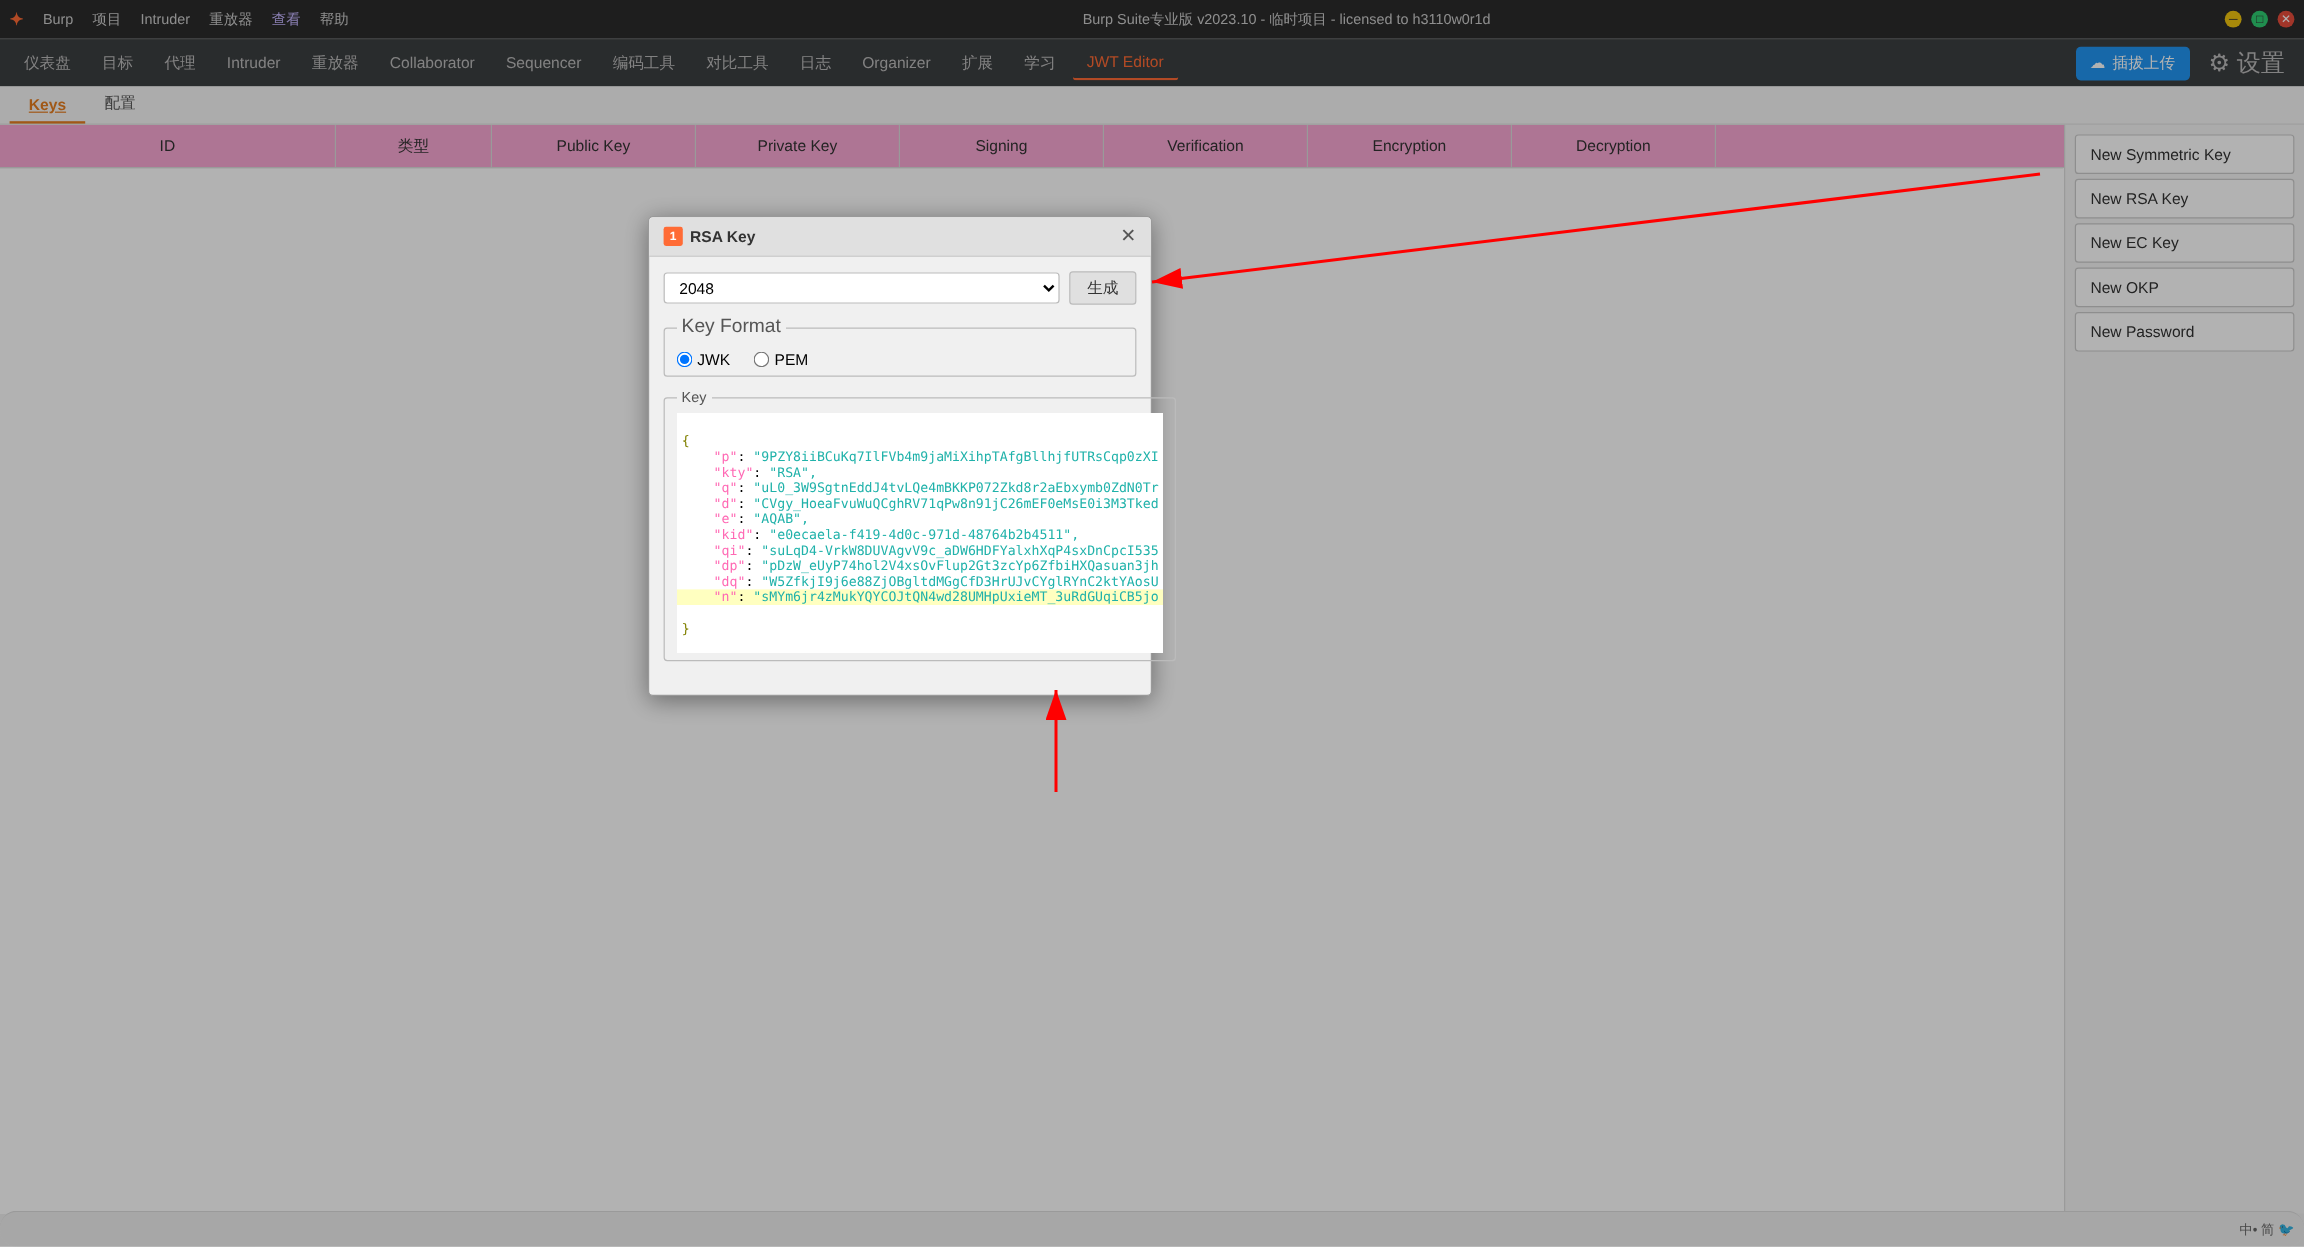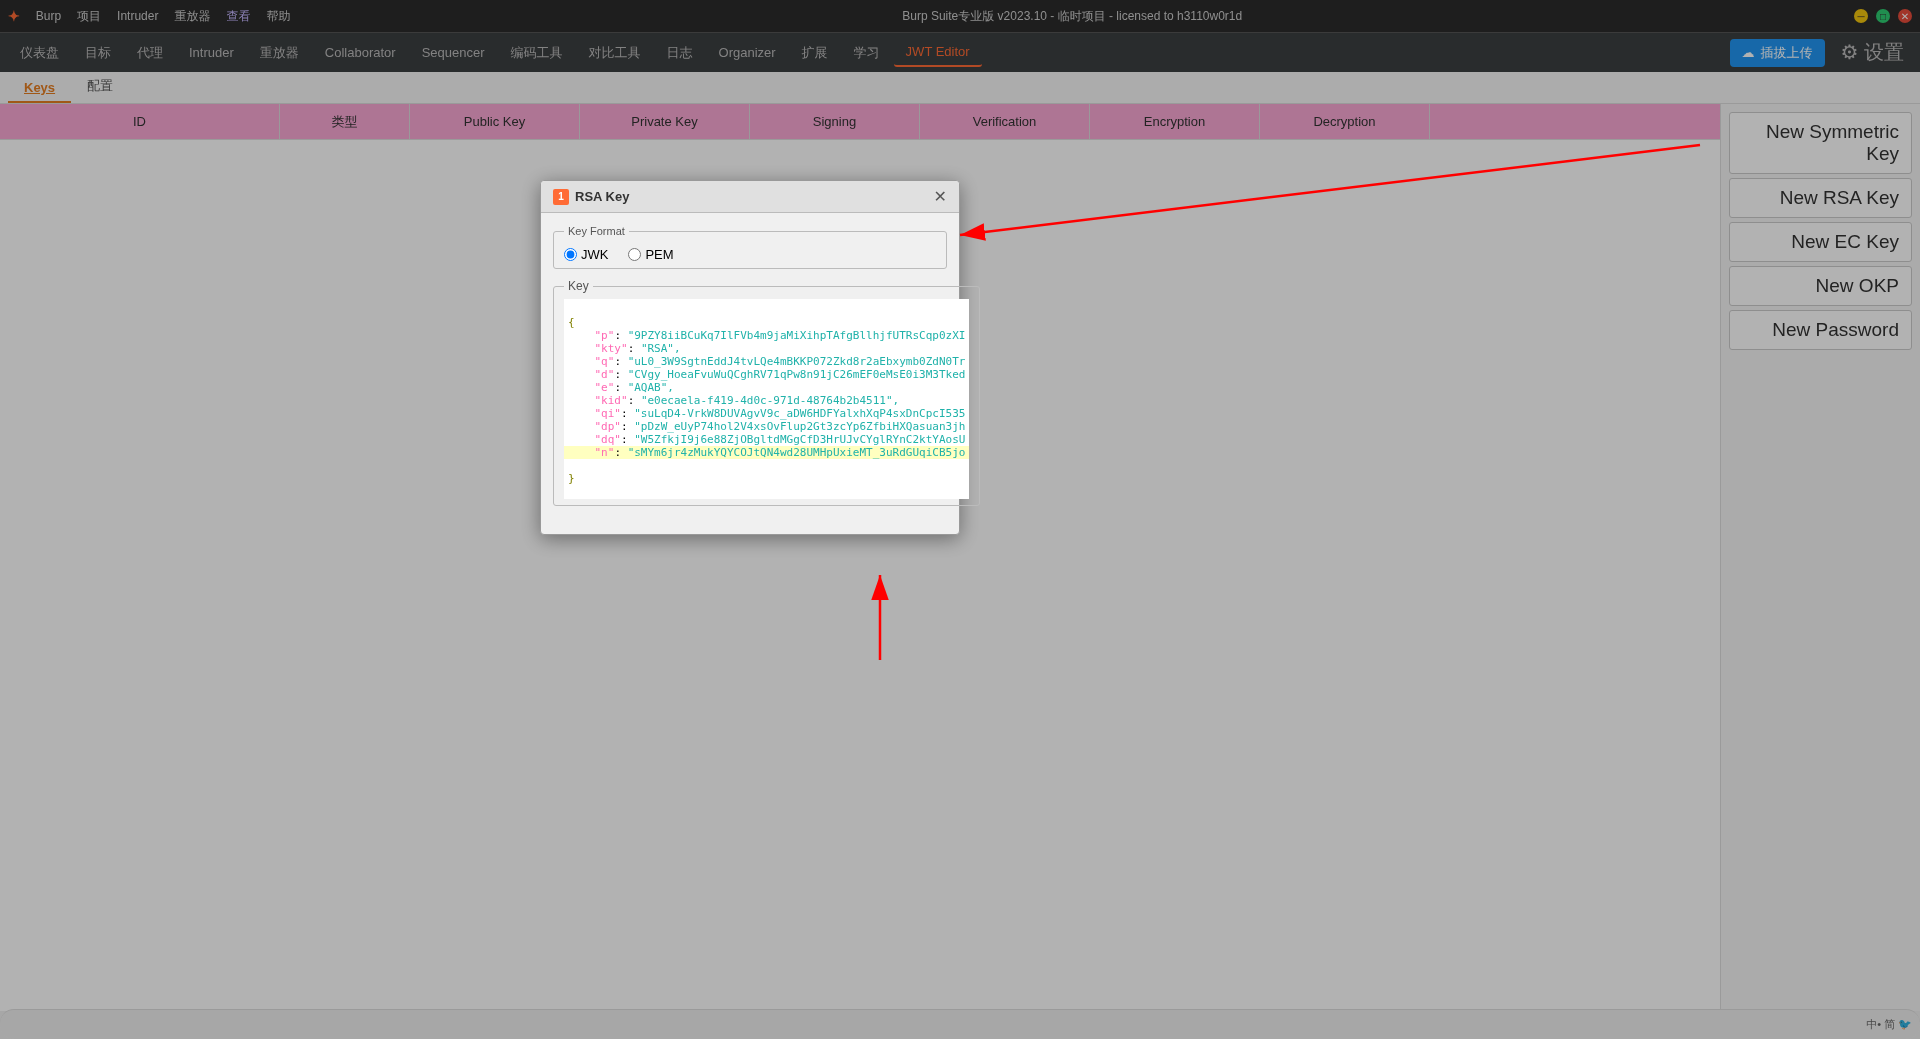--- a/index.html
+++ b/index.html
@@ -142,23 +142,23 @@
       padding: 8px;
       display: flex;
       flex-direction: column;
       gap: 4px;
     }
     .right-btn {
       background: #fff;
       border: 1px solid #ccc;
       border-radius: 3px;
       padding: 8px 12px;
-      font-size: 19px;
-      cursor: pointer;
-      text-align: right;
+      font-size: 13px;
+      cursor: pointer;
+      text-align: left;
       color: #333;
       width: 100%;
     }
 
     
     #bottom-bar {
       position: absolute;
       bottom: 0;
       left: 0;
       right: 0;
@@ -254,21 +254,21 @@
       color: #333;
     }
 
     .key-format-group {
       border: 1px solid #bbb;
       border-radius: 3px;
       padding: 6px 10px;
       margin-bottom: 10px;
     }
     .key-format-group legend {
-      font-size: 11px;
+      font-size: 16px;
       color: #555;
       padding: 0 4px;
     }
     .radio-row {
       display: flex;
       align-items: center;
       gap: 20px;
       margin-top: 4px;
     }
     .radio-item {
@@ -411,20 +411,28 @@
   <div id="rsa-dialog">
     <div class="dialog-title">
       <div style="display:flex;align-items:center;">
         <span class="title-icon">1</span>
         <span>RSA Key</span>
       </div>
       <button class="dialog-close">✕</button>
     </div>
     <div class="dialog-body">
 
+      <div class="size-row">
+        <select class="size-select">
+          <option>2048</option>
+          <option>1024</option>
+          <option>4096</option>
+        </select>
+        <button class="generate-btn">生成</button>
+      </div>
 
       <fieldset class="key-format-group">
         <legend>Key Format</legend>
         <div class="radio-row">
           <label class="radio-item">
             <input type="radio" name="format" checked="" style="">
             <span>JWK</span>
           </label>
           <label class="radio-item">
             <input type="radio" name="format" style="">

